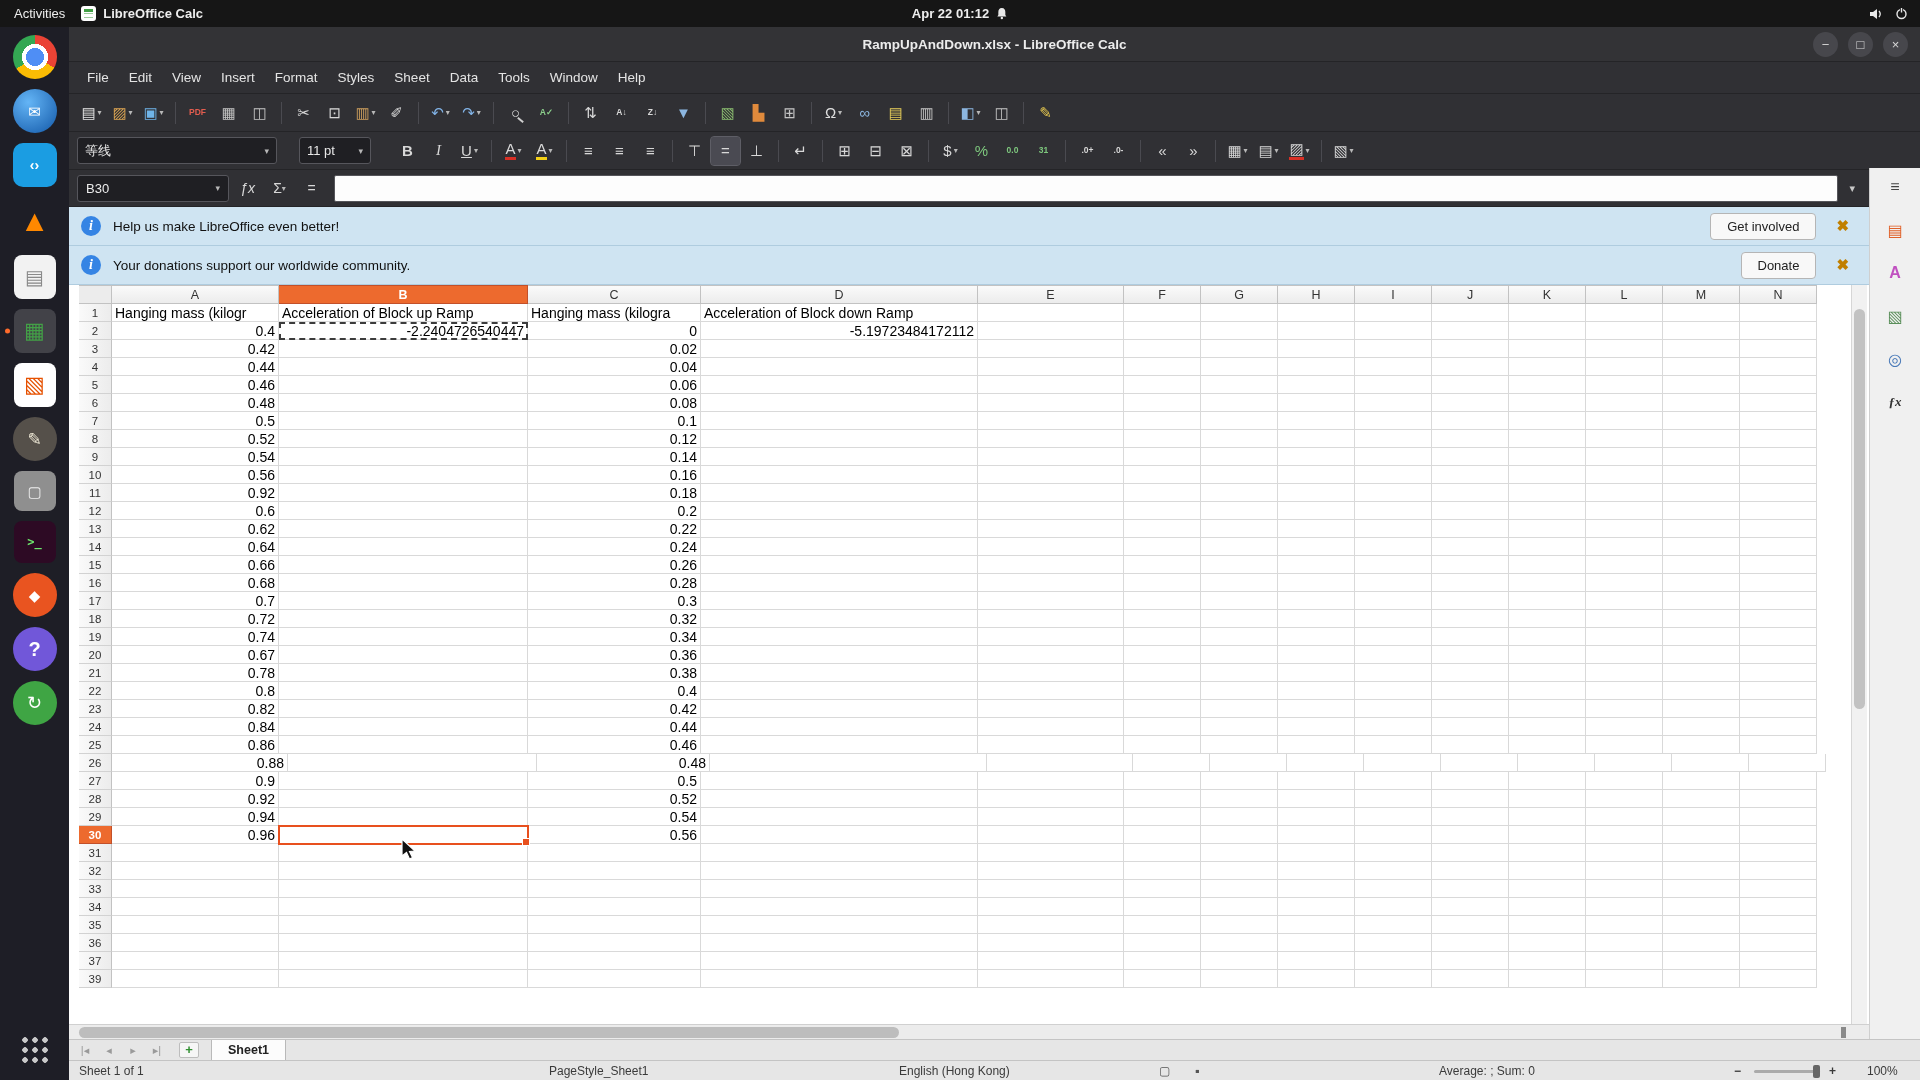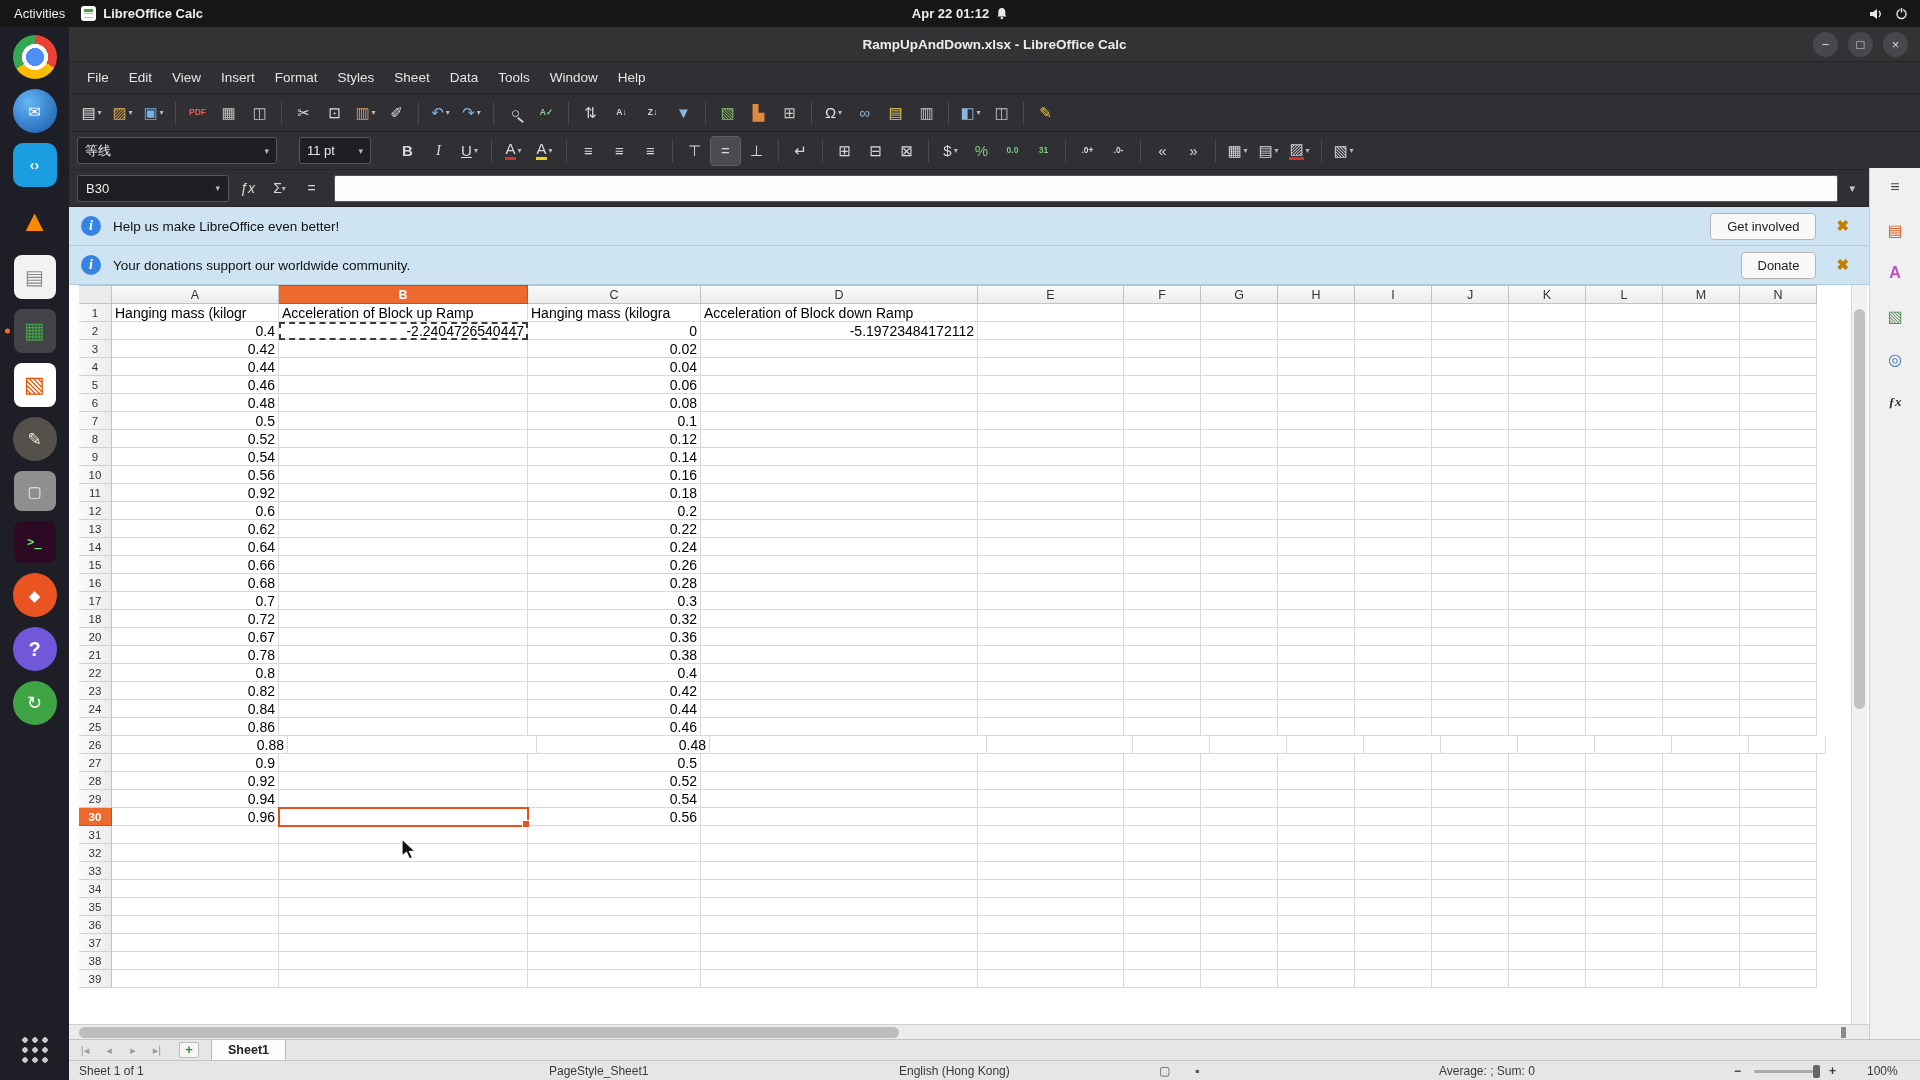--- a/index.html
+++ b/index.html
@@ -848,20 +848,37 @@
           <div class="cell txt" data-name="cell-F18" style="width: 77px;"></div>
           <div class="cell txt" data-name="cell-G18" style="width: 77px;"></div>
           <div class="cell txt" data-name="cell-H18" style="width: 77px;"></div>
           <div class="cell txt" data-name="cell-I18" style="width: 77px;"></div>
           <div class="cell txt" data-name="cell-J18" style="width: 77px;"></div>
           <div class="cell txt" data-name="cell-K18" style="width: 77px;"></div>
           <div class="cell txt" data-name="cell-L18" style="width: 77px;"></div>
           <div class="cell txt" data-name="cell-M18" style="width: 77px;"></div>
           <div class="cell txt" data-name="cell-N18" style="width: 77px;"></div>
         </div>
+        <div class="grid-row" data-name="sheet-row-19">
+          <div class="row-h" data-name="row-header-19">19</div>
+          <div class="cell num" data-name="cell-A19" style="width: 167px;">0.74</div>
+          <div class="cell txt" data-name="cell-B19" style="width: 249px;"></div>
+          <div class="cell num" data-name="cell-C19" style="width: 173px;">0.34</div>
+          <div class="cell txt" data-name="cell-D19" style="width: 277px;"></div>
+          <div class="cell txt" data-name="cell-E19" style="width: 146px;"></div>
+          <div class="cell txt" data-name="cell-F19" style="width: 77px;"></div>
+          <div class="cell txt" data-name="cell-G19" style="width: 77px;"></div>
+          <div class="cell txt" data-name="cell-H19" style="width: 77px;"></div>
+          <div class="cell txt" data-name="cell-I19" style="width: 77px;"></div>
+          <div class="cell txt" data-name="cell-J19" style="width: 77px;"></div>
+          <div class="cell txt" data-name="cell-K19" style="width: 77px;"></div>
+          <div class="cell txt" data-name="cell-L19" style="width: 77px;"></div>
+          <div class="cell txt" data-name="cell-M19" style="width: 77px;"></div>
+          <div class="cell txt" data-name="cell-N19" style="width: 77px;"></div>
+        </div>
         <div class="grid-row" data-name="sheet-row-20">
           <div class="row-h" data-name="row-header-20">20</div>
           <div class="cell num" data-name="cell-A20" style="width: 167px;">0.67</div>
           <div class="cell txt" data-name="cell-B20" style="width: 249px;"></div>
           <div class="cell num" data-name="cell-C20" style="width: 173px;">0.36</div>
           <div class="cell txt" data-name="cell-D20" style="width: 277px;"></div>
           <div class="cell txt" data-name="cell-E20" style="width: 146px;"></div>
           <div class="cell txt" data-name="cell-F20" style="width: 77px;"></div>
           <div class="cell txt" data-name="cell-G20" style="width: 77px;"></div>
           <div class="cell txt" data-name="cell-H20" style="width: 77px;"></div>
@@ -1154,37 +1171,20 @@
           <div class="cell txt" data-name="cell-F37" style="width: 77px;"></div>
           <div class="cell txt" data-name="cell-G37" style="width: 77px;"></div>
           <div class="cell txt" data-name="cell-H37" style="width: 77px;"></div>
           <div class="cell txt" data-name="cell-I37" style="width: 77px;"></div>
           <div class="cell txt" data-name="cell-J37" style="width: 77px;"></div>
           <div class="cell txt" data-name="cell-K37" style="width: 77px;"></div>
           <div class="cell txt" data-name="cell-L37" style="width: 77px;"></div>
           <div class="cell txt" data-name="cell-M37" style="width: 77px;"></div>
           <div class="cell txt" data-name="cell-N37" style="width: 77px;"></div>
         </div>
-        <div class="grid-row" data-name="sheet-row-38">
-          <div class="row-h" data-name="row-header-38">38</div>
-          <div class="cell txt" data-name="cell-A38" style="width: 167px;"></div>
-          <div class="cell txt" data-name="cell-B38" style="width: 249px;"></div>
-          <div class="cell txt" data-name="cell-C38" style="width: 173px;"></div>
-          <div class="cell txt" data-name="cell-D38" style="width: 277px;"></div>
-          <div class="cell txt" data-name="cell-E38" style="width: 146px;"></div>
-          <div class="cell txt" data-name="cell-F38" style="width: 77px;"></div>
-          <div class="cell txt" data-name="cell-G38" style="width: 77px;"></div>
-          <div class="cell txt" data-name="cell-H38" style="width: 77px;"></div>
-          <div class="cell txt" data-name="cell-I38" style="width: 77px;"></div>
-          <div class="cell txt" data-name="cell-J38" style="width: 77px;"></div>
-          <div class="cell txt" data-name="cell-K38" style="width: 77px;"></div>
-          <div class="cell txt" data-name="cell-L38" style="width: 77px;"></div>
-          <div class="cell txt" data-name="cell-M38" style="width: 77px;"></div>
-          <div class="cell txt" data-name="cell-N38" style="width: 77px;"></div>
-        </div>
         <div class="grid-row" data-name="sheet-row-39">
           <div class="row-h" data-name="row-header-39">39</div>
           <div class="cell txt" data-name="cell-A39" style="width: 167px;"></div>
           <div class="cell txt" data-name="cell-B39" style="width: 249px;"></div>
           <div class="cell txt" data-name="cell-C39" style="width: 173px;"></div>
           <div class="cell txt" data-name="cell-D39" style="width: 277px;"></div>
           <div class="cell txt" data-name="cell-E39" style="width: 146px;"></div>
           <div class="cell txt" data-name="cell-F39" style="width: 77px;"></div>
           <div class="cell txt" data-name="cell-G39" style="width: 77px;"></div>
           <div class="cell txt" data-name="cell-H39" style="width: 77px;"></div>

